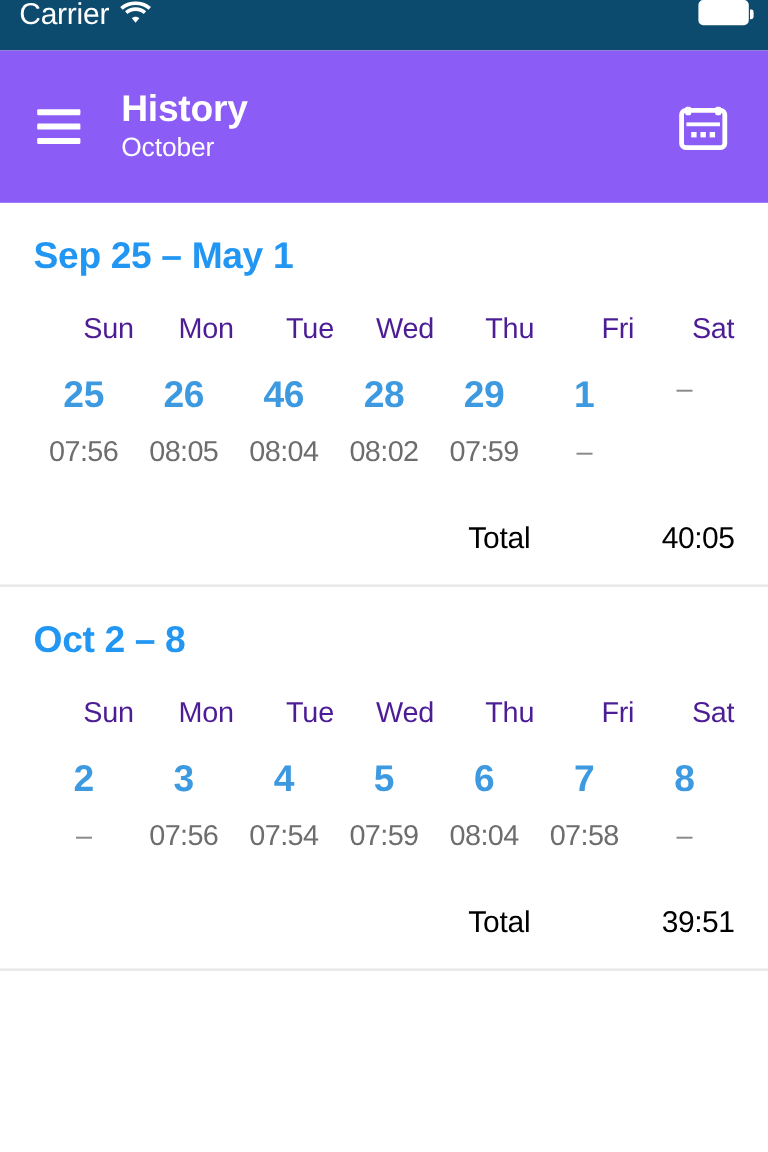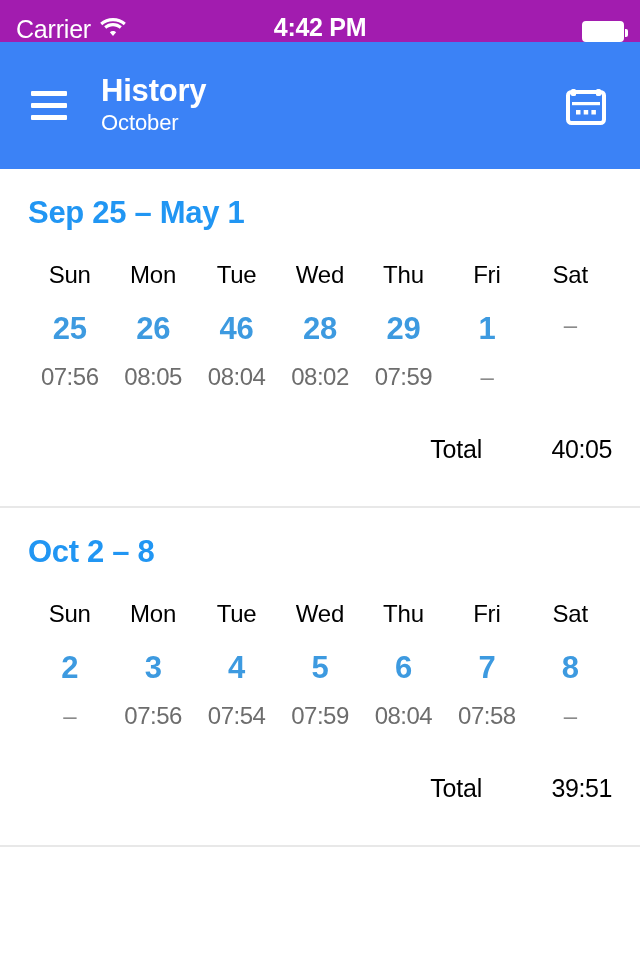--- a/index.html
+++ b/index.html
@@ -9,24 +9,24 @@
     height: 960px;
     background: #ffffff;
     font-family: "Liberation Sans", sans-serif;
     -webkit-font-smoothing: antialiased;
     overflow: hidden;
   }
 
   
   .status-bar {
     height: 42px;
-    background: #a21caf;
+    background: #0c4a6e;
     color: #ffffff;
     display: flex;
-    align-items: flex-end;
+    align-items: flex-start;
     padding: 0 16px;
     position: relative;
   }
   .status-left {
     display: flex;
     align-items: center;
     gap: 9px;
   }
   .carrier-label {
     font-size: 25px;
@@ -63,21 +63,21 @@
     top: 6px;
     width: 3px;
     height: 8px;
     background: #ffffff;
     border-radius: 0 2px 2px 0;
   }
 
   
   .app-bar {
     height: 127px;
-    background: #3b82f6;
+    background: #8b5cf6;
     display: flex;
     align-items: center;
     padding: 0 26px 0 26px;
     position: relative;
   }
   .hamburger {
     width: 46px;
     height: 46px;
     display: flex;
     flex-direction: column;
@@ -137,23 +137,23 @@
     font-weight: bold;
     letter-spacing: -0.3px;
     margin-bottom: 30px;
     cursor: pointer;
   }
   .week-grid {
     display: grid;
     grid-template-columns: repeat(7, 1fr);
   }
   .dow-cell {
-    text-align: center;
+    text-align: right;
     font-size: 24px;
-    color: #000000;
+    color: #4c1d95;
     padding-bottom: 22px;
     letter-spacing: -0.2px;
   }
   .date-cell {
     text-align: center;
     font-size: 31px;
     font-weight: bold;
     color: #3d9ae0;
     padding-bottom: 16px;
     letter-spacing: -0.3px;
@@ -165,21 +165,22 @@
     color: #6d6d6d;
     letter-spacing: -0.5px;
   }
   .time-cell.empty {
     color: #8a8a8a;
   }
   .total-row {
     display: flex;
     justify-content: flex-end;
     align-items: baseline;
-    padding: 44px 0 42px 0;
+    padding: 44px 0 23px 0;
+    gap: 40px;
   }
   .total-label {
     font-size: 25px;
     color: #000000;
     letter-spacing: -0.2px;
   }
   .total-value {
     font-size: 25px;
     color: #000000;
     letter-spacing: -0.4px;
@@ -194,21 +195,20 @@
   <div class="status-left">
     <span class="carrier-label">Carrier</span>
     <span class="wifi-icon">
       <svg width="26" height="19" viewBox="0 0 26 19">
         <path d="M13 3.2c4.1 0 7.9 1.5 10.8 4.0l2.0-2.4C22.4 1.7 17.9 0 13 0S3.6 1.7 0.2 4.8l2.0 2.4C5.1 4.7 8.9 3.2 13 3.2z" fill="#ffffff"></path>
         <path d="M13 8.2c2.6 0 5.0 0.95 6.8 2.5l2.0-2.4C19.5 6.2 16.4 5 13 5S6.5 6.2 4.2 8.3l2.0 2.4C8.0 9.15 10.4 8.2 13 8.2z" fill="#ffffff"></path>
         <path d="M13 13c1.2 0 2.3 0.45 3.1 1.2L13 18l-3.1-3.8C10.7 13.45 11.8 13 13 13z" fill="#ffffff"></path>
       </svg>
     </span>
   </div>
-  <div class="status-clock">4:42 PM</div>
   <div class="status-right">
     <span class="battery"></span>
   </div>
 </div>
 
 <div class="app-bar">
   <div class="hamburger">
     <span></span>
     <span></span>
     <span></span>

